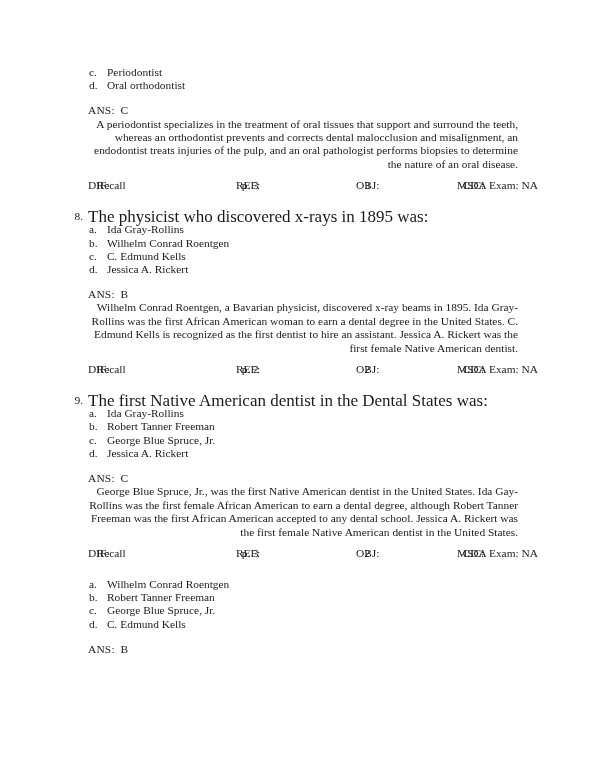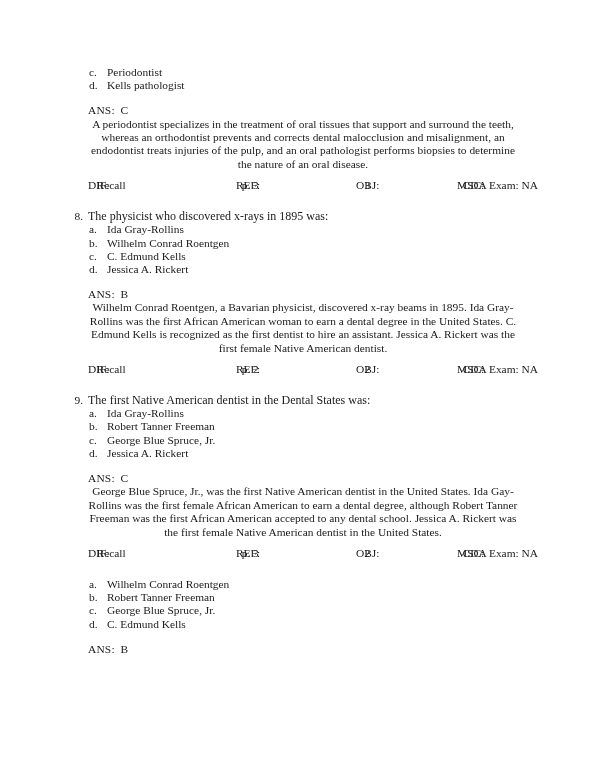--- a/index.html
+++ b/index.html
@@ -32,21 +32,21 @@
     width: 24px;
     flex: 0 0 24px;
     text-align: right;
     padding-right: 5px;
     box-sizing: border-box;
     font-size: 11.4px;
     line-height: 13.2px;
   }
   .q-text {
     flex: 1 1 auto;
-    font-size: 12px;
+    font-size: 17px;
     line-height: 13.2px;
   }
   
   .options {
     margin: 0;
     padding: 0;
     list-style: none;
   }
   .option {
     display: flex;
@@ -73,21 +73,21 @@
     font-size: 11.4px;
     line-height: 13.2px;
     margin-top: 7px;
   }
   .ans-label {
     letter-spacing: 0.2px;
   }
   .rationale {
     font-size: 11.4px;
     line-height: 13.4px;
-    text-align: center;
+    text-align: right;
     width: 430px;
   }
   
   .meta {
     margin-left: 24px;
     margin-top: 8px;
     position: relative;
     height: 14px;
     font-size: 11.4px;
     line-height: 13.2px;
@@ -106,21 +106,21 @@
 <div class="page">
   <div class="content">
 
     <ul class="options">
       <li class="option">
         <span class="opt-letter">c.</span>
         <span class="opt-text">Periodontist</span>
       </li>
       <li class="option">
         <span class="opt-letter">d.</span>
-        <span class="opt-text">Kells pathologist</span>
+        <span class="opt-text">Oral orthodontist</span>
       </li>
     </ul>
 
     <div class="ans-block">
       <div class="ans-line">
         <span class="ans-label">ANS:</span>&nbsp;&nbsp;<span>C</span>
       </div>
       <div class="rationale">A periodontist specializes in the treatment of oral tissues that support and surround the teeth, whereas an orthodontist prevents and corrects dental malocclusion and misalignment, an endodontist treats injuries of the pulp, and an oral pathologist performs biopsies to determine the nature of an oral disease.</div>
     </div>
 

